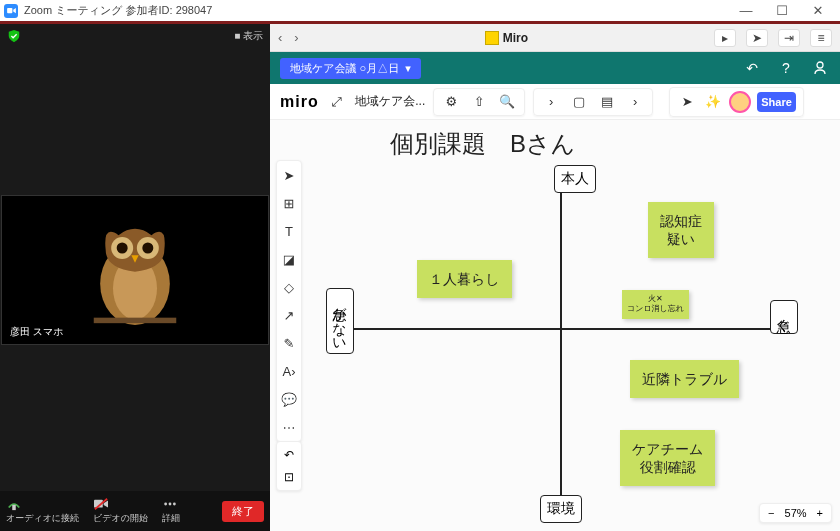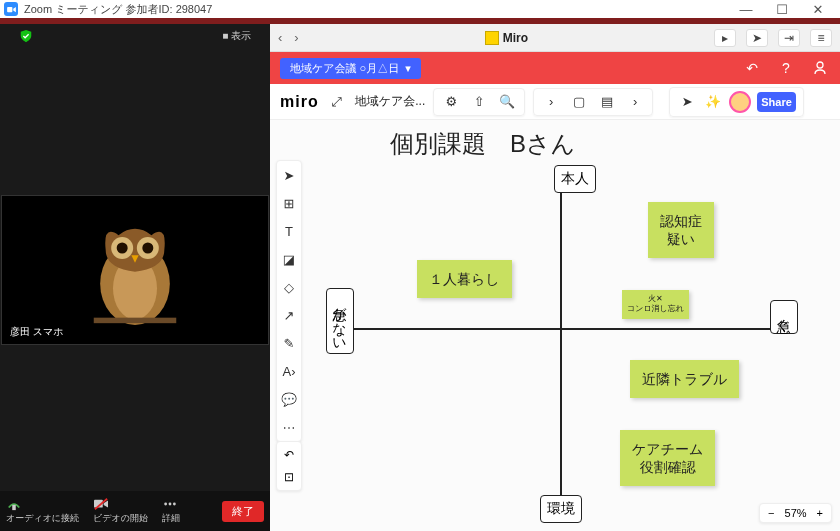--- a/index.html
+++ b/index.html
@@ -1,29 +1,29 @@
 <!DOCTYPE html>
 <html><head>
 <meta charset="utf-8">
 <style>
 * { box-sizing: border-box; margin: 0; padding: 0; }
 body { font-family: "Hiragino Sans", "Yu Gothic", sans-serif; font-size: 12px; background: #fff; width: 840px; height: 531px; overflow: hidden; }
 .app { display: flex; flex-direction: column; height: 100%; }
 
-.titlebar { height: 24px; background: #fff; display: flex; align-items: center; padding: 0 4px; border-bottom: 6px solid #7f1d1d; }
+.titlebar { height: 24px; background: #fff; display: flex; align-items: center; padding: 0 4px; border-bottom: 3px solid #7f1d1d; }
 .titlebar .zicon { width: 14px; height: 14px; background: #2d8cff; border-radius: 3px; margin-right: 6px; display: flex; align-items: center; justify-content: center; }
 .titlebar .zicon svg { width: 9px; height: 7px; }
 .titlebar .ttext { font-size: 11px; color: #444; }
 .titlebar .spacer { flex: 1; }
 .titlebar .wctrl { width: 36px; height: 24px; display: flex; align-items: center; justify-content: center; font-size: 13px; color: #555; }
 
 .main { flex: 1; display: flex; min-height: 0; }
 
 .zoom { width: 270px; background: #1a1a1a; color: #fff; display: flex; flex-direction: column; }
-.zoom-top { height: 24px; display: flex; align-items: center; padding: 0 19px; }
+.zoom-top { height: 24px; display: flex; align-items: center; padding: 0 7px; }
 .zoom-top .shield { width: 14px; height: 14px; color: #0f0; }
 .zoom-top .spacer { flex: 1; }
 .zoom-top .view { font-size: 10px; color: #ccc; }
 .zoom-videos { flex: 1; display: flex; flex-direction: column; justify-content: center; padding: 0; }
 .video { position: relative; background: #000; height: 150px; border: 1px solid #333; margin: 1px; display: flex; align-items: center; justify-content: center; }
 .video svg { width: 110px; height: 130px; }
 .video .nametag { position: absolute; left: 4px; bottom: 4px; font-size: 10px; color: #fff; background: rgba(0,0,0,.4); padding: 1px 4px; }
 .zoom-footer { height: 40px; display: flex; align-items: center; padding: 0 6px; gap: 14px; background: #111; }
 .zfc { display: flex; flex-direction: column; font-size: 9px; color: #ccc; gap: 1px; }
 .zfc svg { width: 16px; height: 14px; }
@@ -31,21 +31,21 @@
 .zend { background: #e02828; color: #fff; padding: 3px 10px; border-radius: 3px; font-size: 11px; }
 
 .browser { flex: 1; background: #fff; display: flex; flex-direction: column; min-width: 0; }
 .btab { height: 28px; background: #f1f1f1; display: flex; align-items: center; padding: 0 8px; gap: 12px; border-bottom: 1px solid #ddd; }
 .btab .nav { color: #666; font-size: 13px; }
 .btab .tabname { margin: 0 auto; font-weight: 600; font-size: 12px; color: #222; display: flex; align-items: center; gap: 4px; }
 .btab .ticon { width: 14px; height: 14px; background: #ffd400; border: 1px solid #c9a800; }
 .btab .ract { display: flex; gap: 10px; color: #444; font-size: 12px; }
 .btab .rbtn { width: 22px; height: 18px; background: #fff; border: 1px solid #ddd; border-radius: 3px; display: flex; align-items: center; justify-content: center; }
 
-.mirobar { height: 32px; background: #ef4444; display: flex; align-items: center; padding: 0 10px; gap: 14px; }
+.mirobar { height: 32px; background: #0f766e; display: flex; align-items: center; padding: 0 10px; gap: 14px; }
 .board-chip { background: #4262ff; color: #fff; padding: 3px 10px; border-radius: 3px; font-size: 11px; display: flex; align-items: center; gap: 6px; }
 .mirobar .spacer { flex: 1; }
 .mirobar .mact { color: #fff; width: 20px; height: 20px; display: flex; align-items: center; justify-content: center; font-size: 14px; }
 
 .mirotool { height: 36px; display: flex; align-items: center; padding: 0 10px; gap: 8px; border-bottom: 1px solid #eee; }
 .miro-logo { font-family: Verdana, sans-serif; font-weight: 600; font-size: 16px; letter-spacing: 1px; }
 .mirotool .bname { font-size: 12px; color: #222; }
 .mirotool .grp { display: flex; align-items: center; gap: 8px; padding: 3px 7px; border: 1px solid #eee; border-radius: 4px; box-shadow: 0 1px 2px rgba(0,0,0,.05); }
 .tbtn { width: 20px; height: 20px; display: flex; align-items: center; justify-content: center; color: #333; font-size: 13px; }
 .share { background: #4262ff; color: #fff; padding: 4px 4px; border-radius: 4px; font-size: 11px; font-weight: 600; }

